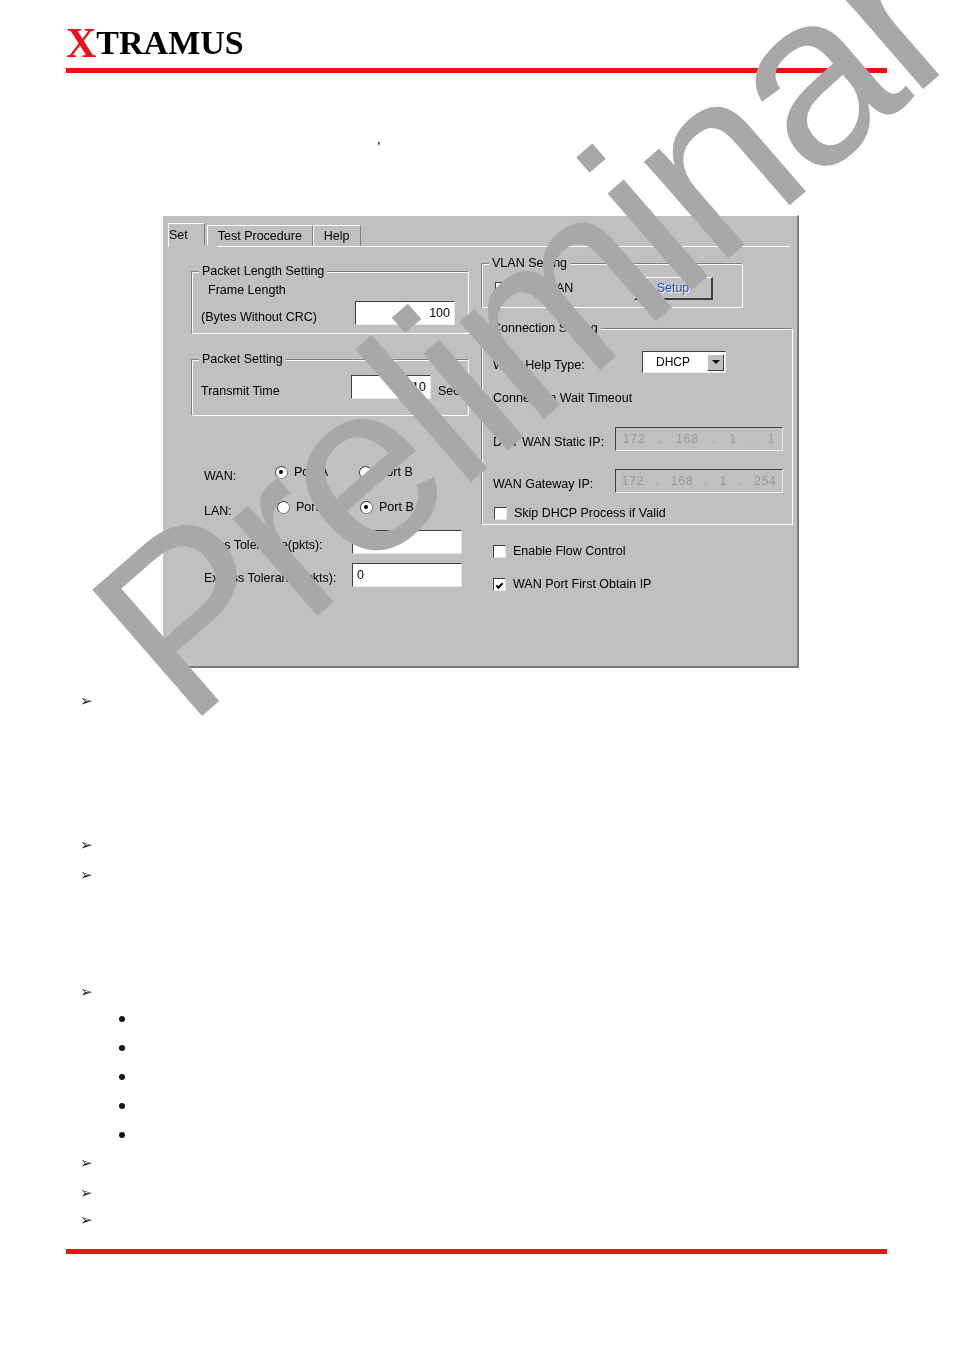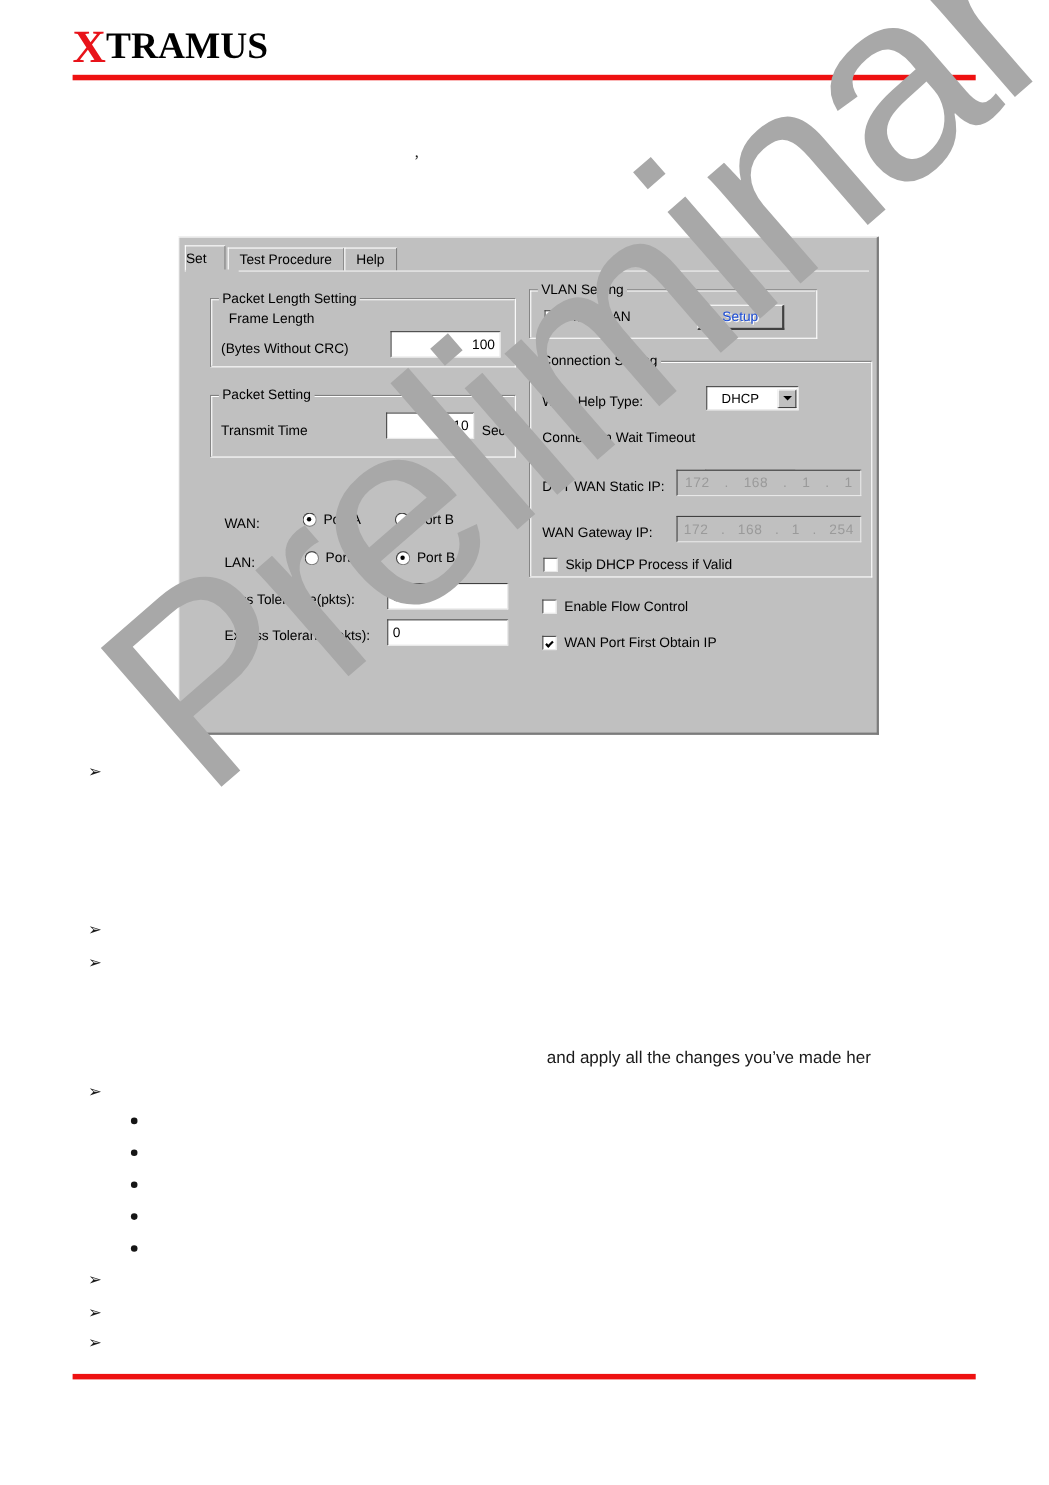--- a/index.html
+++ b/index.html
@@ -508,21 +508,20 @@
       <span>WAN Port First Obtain IP</span>
     </div>
   </div>
 
   <div class="watermark">Preliminary</div>
 
   <div class="arrow-marker" style="left:80px; top:694px;">➢</div>
   <div class="arrow-marker" style="left:80px; top:838px;">➢</div>
   <div class="arrow-marker" style="left:80px; top:868px;">➢</div>
 
-  <div class="bodytext" style="left:497px; top:953px;">and apply all the changes you’ve made her</div>
 
   <div class="arrow-marker" style="left:80px; top:985px;">➢</div>
 
   <div class="dot-marker" style="left:119px; top:1016px;"></div>
   <div class="dot-marker" style="left:119px; top:1045px;"></div>
   <div class="dot-marker" style="left:119px; top:1074px;"></div>
   <div class="dot-marker" style="left:119px; top:1103px;"></div>
   <div class="dot-marker" style="left:119px; top:1132px;"></div>
 
   <div class="arrow-marker" style="left:80px; top:1156px;">➢</div>

